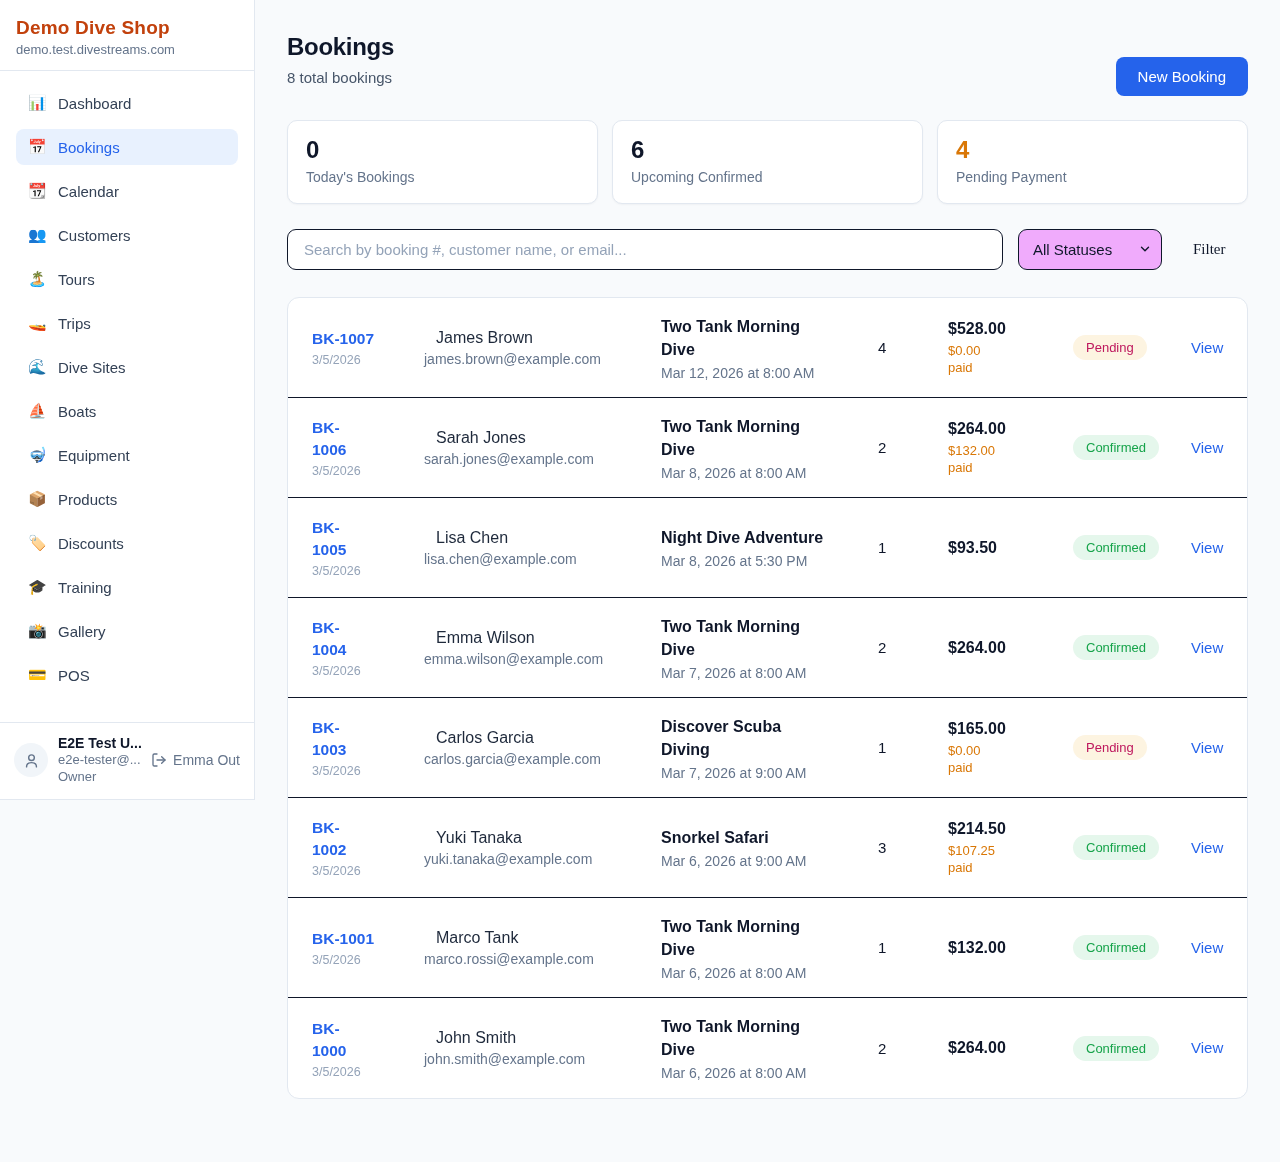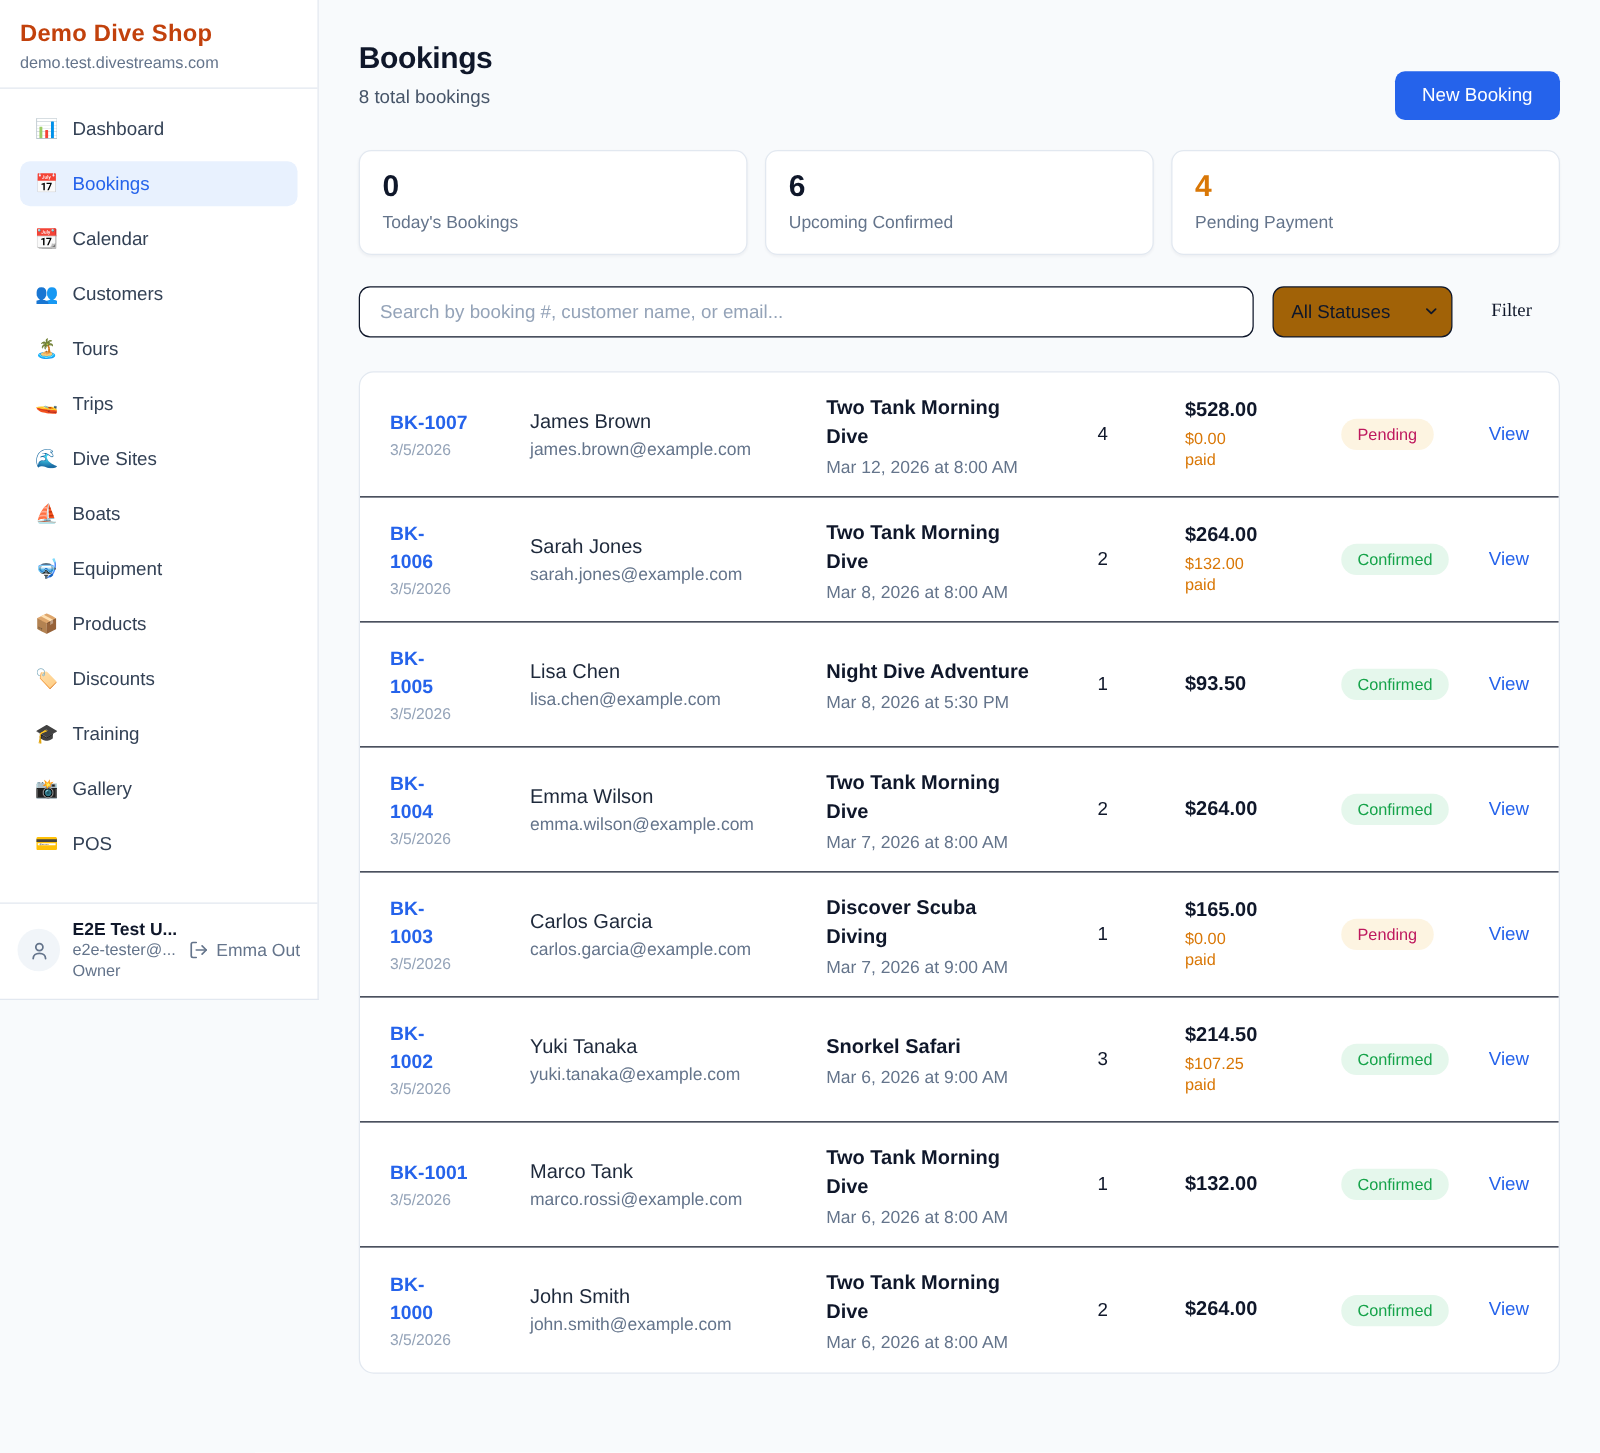--- a/index.html
+++ b/index.html
@@ -57,21 +57,21 @@
   .stat-label { font-size:14px; color:#64748b; margin-top:4px; }
   .filter-row { display:flex; align-items:center; margin-bottom:27px; }
   .search-input {
     width:716px; height:41px; border:1px solid #0f172a; border-radius:9px;
     padding:0 16px; font-size:15px; font-family:inherit; color:#0f172a; background:#fff; outline:none;
   }
   .search-input::placeholder { color:#94a3b8; }
   .select-wrap { position:relative; margin-left:15px; }
   .status-select {
     -webkit-appearance:none; appearance:none; width:144px; height:41px;
-    border:1px solid #0f172a; border-radius:9px; background:#a16207; font-family:inherit;
+    border:1px solid #0f172a; border-radius:9px; background:#f0abfc; font-family:inherit;
     font-size:15px; color:#0f172a; padding:0 28px 0 14px; cursor:pointer; outline:none;
   }
   .select-chevron { position:absolute; right:10px; top:13px; pointer-events:none; }
   .filter-btn {
     background:none; border:none; font-family:Liberation Serif, serif; font-size:15px; color:#0f172a;
     margin-left:31px; cursor:pointer;
   }
   
   .table-card {
     background:#fff; border:1px solid #e2e8f0; border-radius:12px; overflow:hidden;
@@ -79,21 +79,21 @@
   .t-head, .t-row {
     display:grid; grid-template-columns:112px 237px 217px 70px 125px 118px 1fr;
     padding:0 24px;
   }
   .t-head { height:42px; align-items:center; border-bottom:1px solid #0f172a; }
   .t-head > div { font-size:14px; color:#475569; }
   .t-row { min-height:100px; align-items:center; border-bottom:1px solid #0f172a; padding-top:10px; padding-bottom:10px; }
   .t-row:last-child { border-bottom:none; }
   .booking-link { color:#2563eb; font-weight:700; font-size:15.5px; text-decoration:none; white-space:pre-line; line-height:22px; display:inline-block; }
   .booking-date { font-size:12.5px; color:#94a3b8; margin-top:3px; }
-  .customer-name { font-size:16px; color:#1e293b; }
+  .customer-name { font-size:16px; color:#1e293b;margin-left:12px; }
   .customer-email { font-size:14px; color:#64748b; margin-top:4px; }
   .trip-name { font-size:16px; font-weight:600; color:#0f172a; white-space:pre-line; line-height:23px; }
   .trip-datetime { font-size:14px; color:#64748b; margin-top:4px; }
   .pax-value { font-size:15px; color:#0f172a; }
   .total-amount { font-size:16px; font-weight:700; color:#0f172a; }
   .paid-amount { font-size:13px; color:#d97706; margin-top:4px; white-space:pre-line; line-height:17px; max-width:60px; }
   .badge {
     display:inline-block; font-size:13px; padding:5px 13px; border-radius:999px; font-weight:500;
   }
   .badge.pending { color:#be185d; background:#fdf4e1; }

